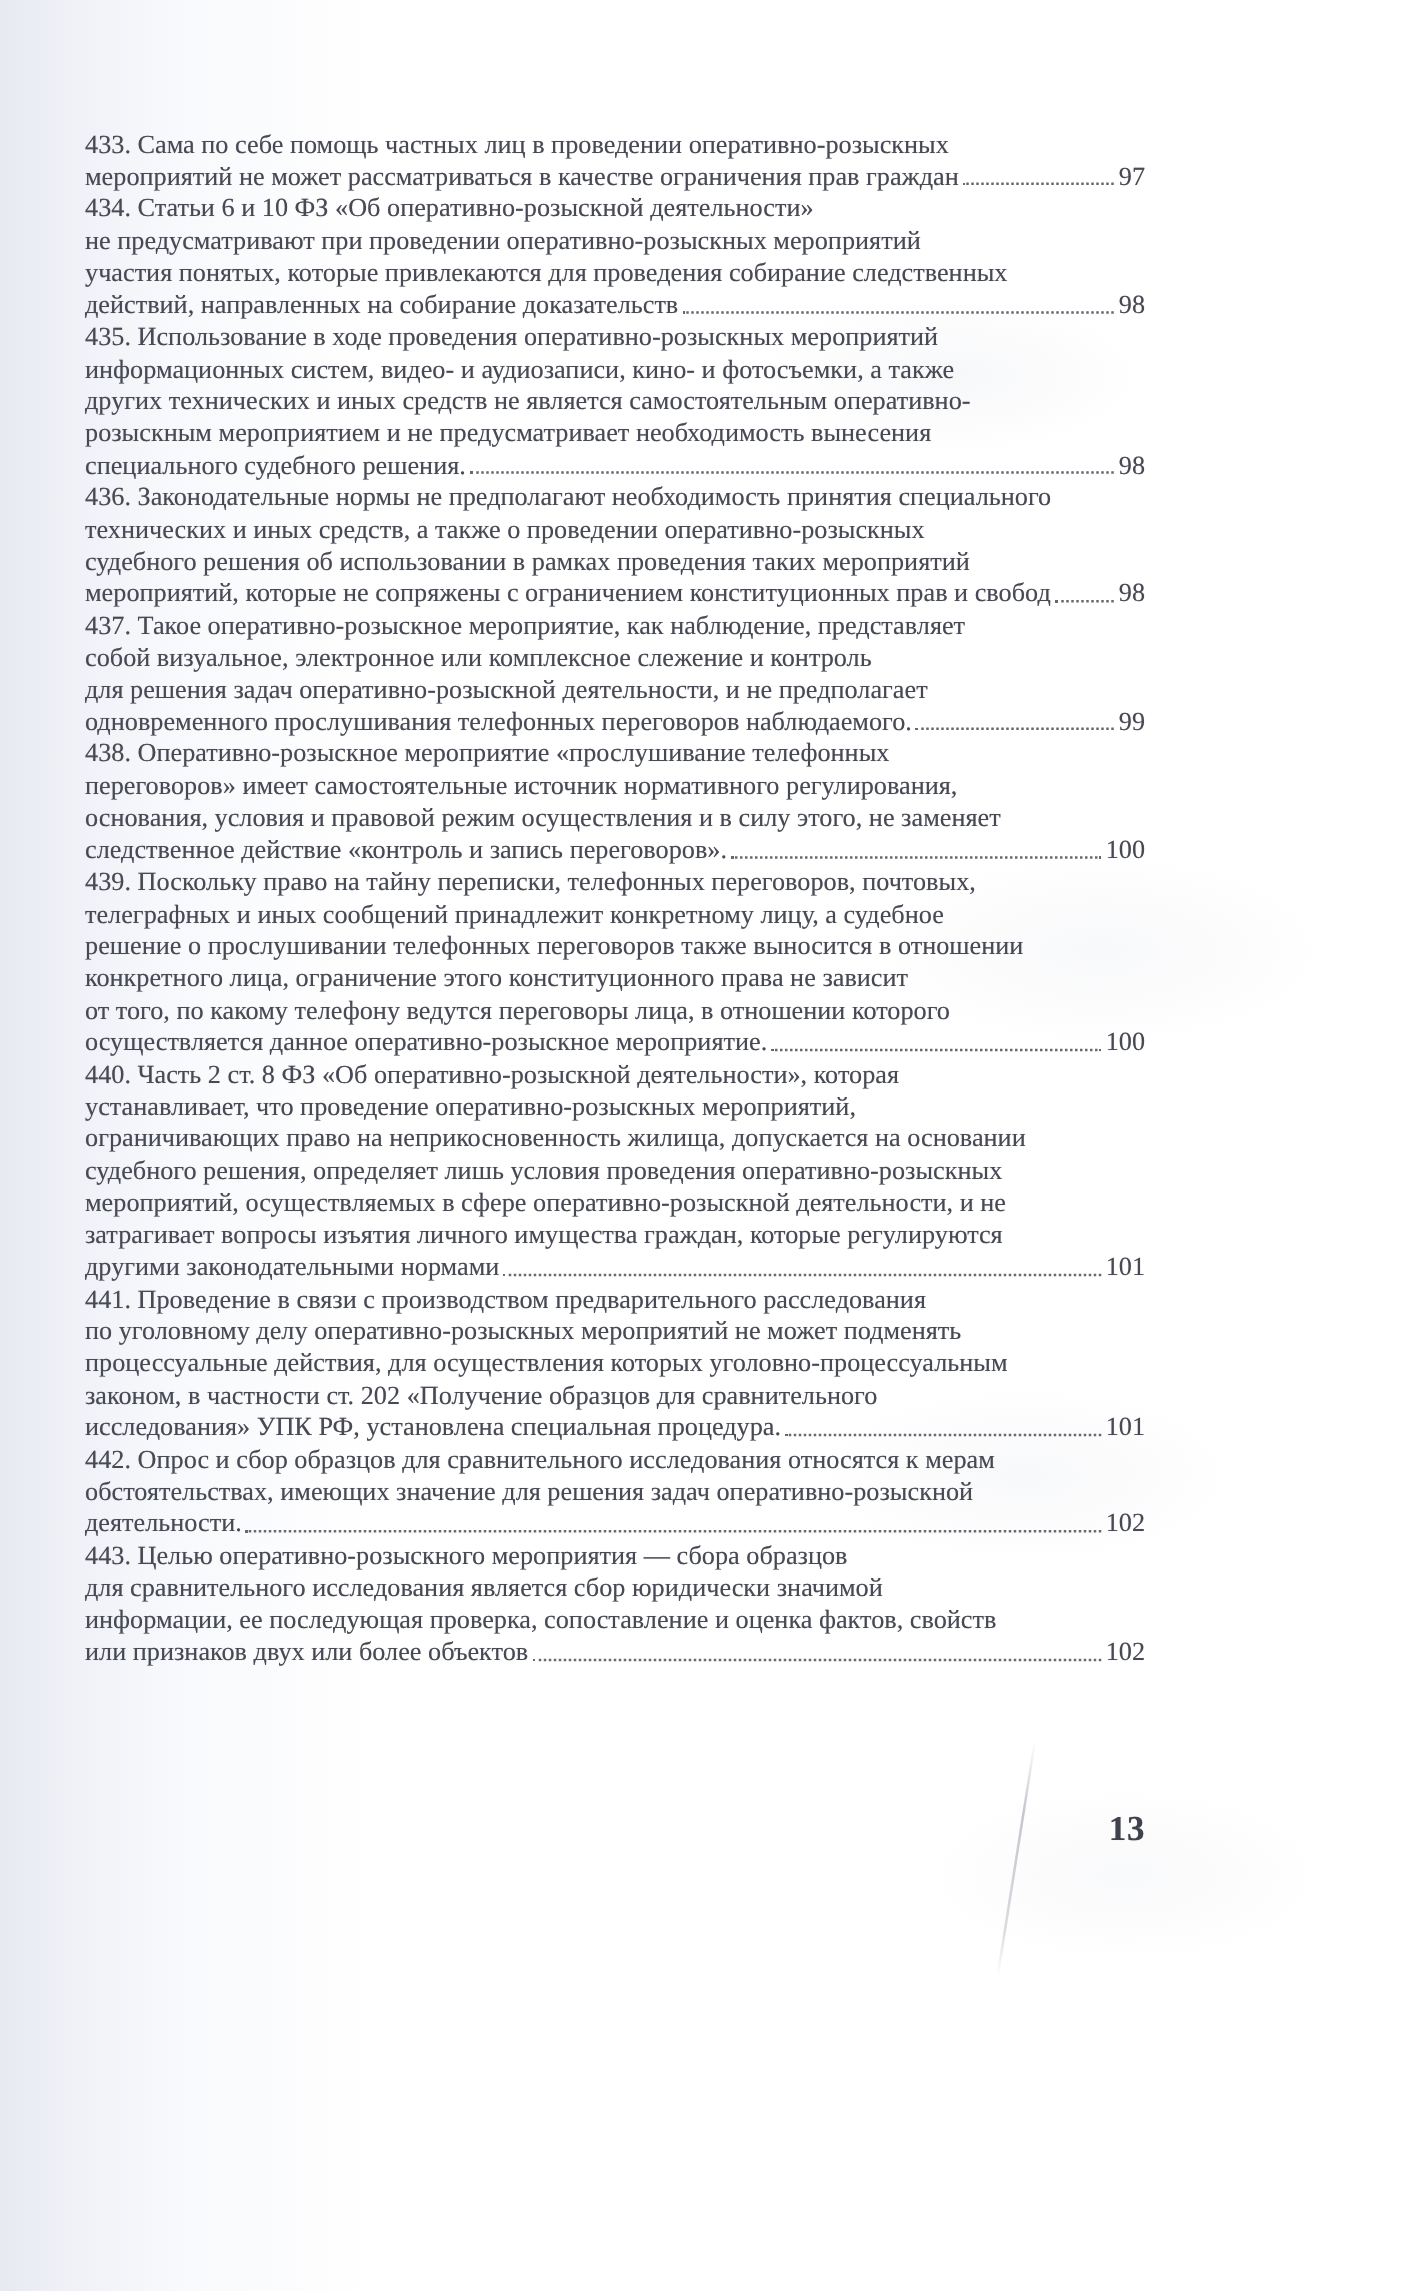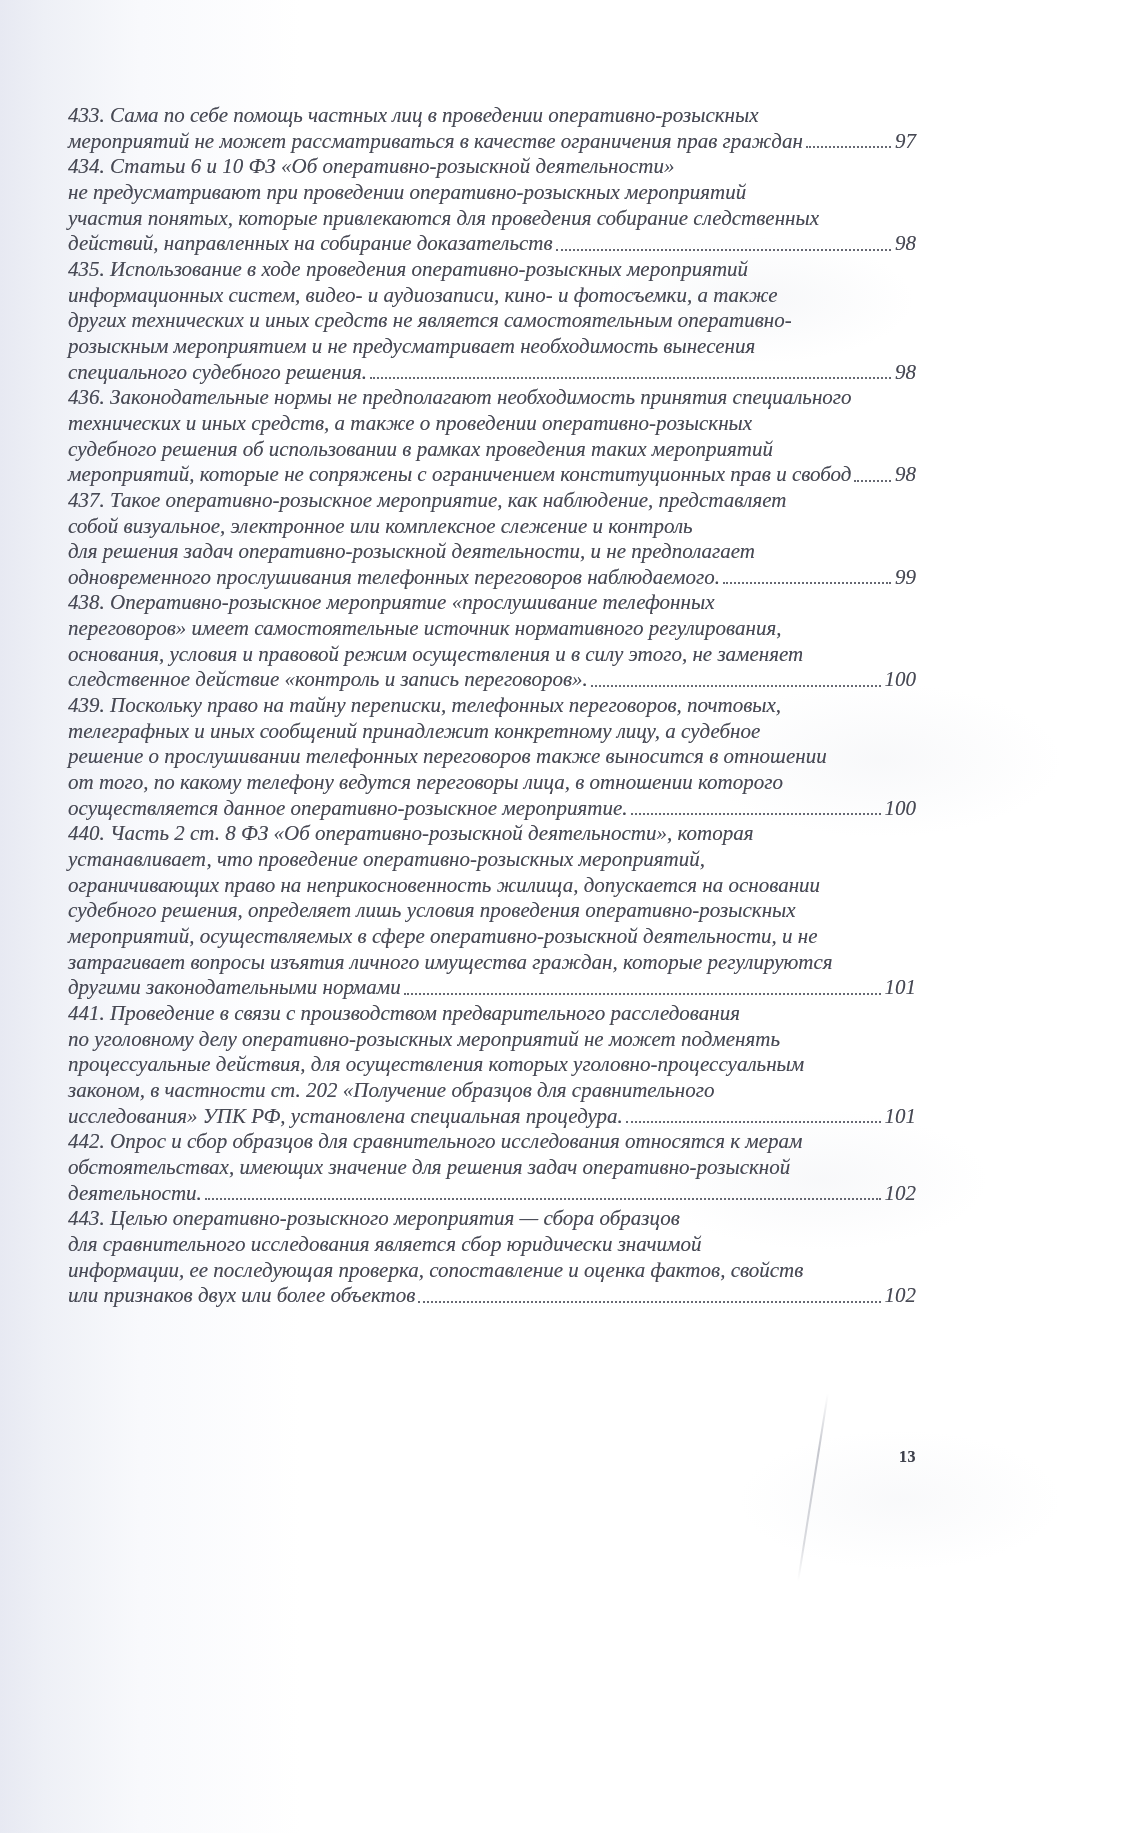--- a/index.html
+++ b/index.html
@@ -40,40 +40,40 @@
   }
   .toc{
     position:absolute;
     left:68px;top:103px;
     width:848px;
     color:var(--ink);
     font-size:21px;
     line-height:25.65px;
     text-shadow:0 0 0.6px rgba(71,73,84,0.45);
   }
-  .toc-line{white-space:pre;font-style:italic;}
+  .toc-line{white-space:pre;}
   .toc-line-last{display:flex;}
   .line-text{white-space:pre;flex:0 0 auto;}
   .dot-leader{
     flex:1 1 auto;
     min-width:14px;
     align-self:flex-end;
     height:0;
     border-bottom:2.4px dotted var(--dots);
     margin:0 4px 6px 3px;
     opacity:0.9;
   }
   .page-num{white-space:pre;flex:0 0 auto;}
   .folio{
     position:absolute;
     left:68px;top:1448px;
     width:848px;
     text-align:right;
     color:#3f414c;
-    font-size:16px;
+    font-size:28px;
     font-weight:bold;
     letter-spacing:0.5px;
     text-shadow:0 0 0.6px rgba(63,65,76,0.5);
   }
 </style>
 </head>
 <body>
 
 <div class="page">
   <div class="scan-texture"></div>
@@ -110,20 +110,21 @@
       <div class="toc-entry">
         <div class="toc-line"><span class="line-text">438. Оперативно-розыскное мероприятие «прослушивание телефонных</span></div>
         <div class="toc-line"><span class="line-text">переговоров» имеет самостоятельные источник нормативного регулирования,</span></div>
         <div class="toc-line"><span class="line-text">основания, условия и правовой режим осуществления и в силу этого, не заменяет</span></div>
         <div class="toc-line toc-line-last"><span class="line-text">следственное действие «контроль и запись переговоров».</span><span class="dot-leader"></span><span class="page-num">100</span></div>
       </div>
       <div class="toc-entry">
         <div class="toc-line"><span class="line-text">439. Поскольку право на тайну переписки, телефонных переговоров, почтовых,</span></div>
         <div class="toc-line"><span class="line-text">телеграфных и иных сообщений принадлежит конкретному лицу, а судебное</span></div>
         <div class="toc-line"><span class="line-text">решение о прослушивании телефонных переговоров также выносится в отношении</span></div>
+        <div class="toc-line"><span class="line-text">конкретного лица, ограничение этого конституционного права не зависит</span></div>
         <div class="toc-line"><span class="line-text">от того, по какому телефону ведутся переговоры лица, в отношении которого</span></div>
         <div class="toc-line toc-line-last"><span class="line-text">осуществляется данное оперативно-розыскное мероприятие.</span><span class="dot-leader"></span><span class="page-num">100</span></div>
       </div>
       <div class="toc-entry">
         <div class="toc-line"><span class="line-text">440. Часть 2 ст. 8 ФЗ «Об оперативно-розыскной деятельности», которая</span></div>
         <div class="toc-line"><span class="line-text">устанавливает, что проведение оперативно-розыскных мероприятий,</span></div>
         <div class="toc-line"><span class="line-text">ограничивающих право на неприкосновенность жилища, допускается на основании</span></div>
         <div class="toc-line"><span class="line-text">судебного решения, определяет лишь условия проведения оперативно-розыскных</span></div>
         <div class="toc-line"><span class="line-text">мероприятий, осуществляемых в сфере оперативно-розыскной деятельности, и не</span></div>
         <div class="toc-line"><span class="line-text">затрагивает вопросы изъятия личного имущества граждан, которые регулируются</span></div>

